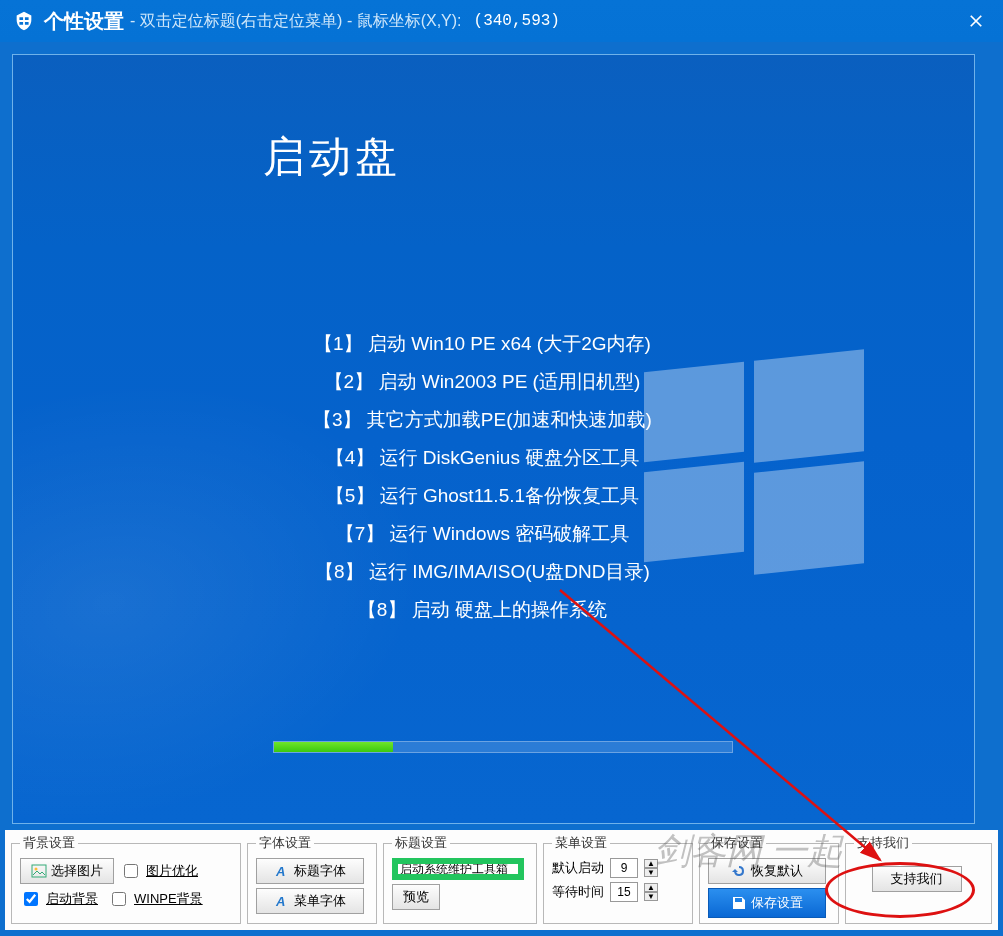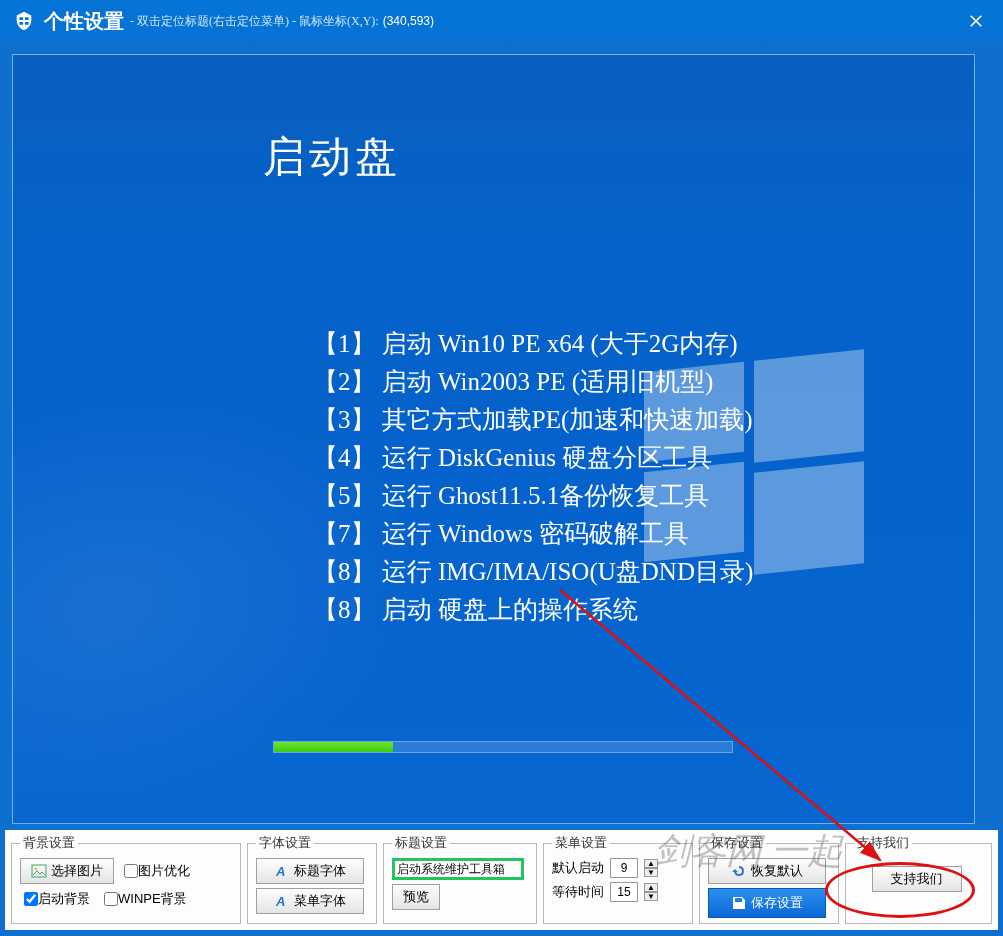--- a/index.html
+++ b/index.html
@@ -18,22 +18,22 @@
   align-items: center;
   padding: 0 12px;
   color: #fff;
 }
 .titlebar .app-icon {
   width: 24px; height: 24px;
   margin-right: 8px;
   display: flex; align-items: center; justify-content: center;
 }
 .titlebar .title { font-size: 20px; font-weight: bold; }
-.titlebar .subtitle { font-size: 12px; margin-left: 6px; color: #cfe7fa; font-family: Liberation Serif, serif; }
-.titlebar .coords { font-size: 12px; margin-left: 4px; }
+.titlebar .subtitle { font-size: 16px; margin-left: 6px; color: #cfe7fa; }
+.titlebar .coords { font-size: 16px; margin-left: 12px; font-family: Liberation Mono, monospace; }
 .titlebar .close {
   margin-left: auto;
   width: 30px; height: 30px;
   display: flex; align-items: center; justify-content: center;
   font-size: 18px; cursor: pointer;
 }
 .preview {
   margin: 12px 28px 0 12px;
   height: 770px;
   border: 1px solid #6fb2ea;
@@ -66,23 +66,24 @@
 .win-logo .p4{left:110px;top:112px;width:110px;height:102px;transform:skewY(-6deg);}
 .boot-title {
   position: absolute;
   left: 250px; top: 74px;
   font-size: 42px;
   letter-spacing: 4px;
 }
 .menu-list {
   position: absolute;
   left: 300px; top: 270px;
-  font-family: Liberation Serif, serif;
-  font-size: 25px;
+  font-family: Liberation Sans, sans-serif;
+  font-size: 19px;
   line-height: 38px;
+  text-align: center;
 }
 .menu-list div { white-space: pre; }
 .progress {
   position: absolute;
   left: 260px; bottom: 70px;
   width: 460px; height: 12px;
   background: rgba(255,255,255,0.15);
   border: 1px solid rgba(255,255,255,0.3);
 }
 .progress .bar {
@@ -123,21 +124,21 @@
   cursor: pointer;
   gap: 4px;
 }
 .btn-primary {
   background: linear-gradient(#2b8fef, #0a68d4);
   border: 1px solid #0a5bb8;
   color: #fff;
   height: 30px;
   padding: 0 14px;
 }
-.chk { display: inline-flex; align-items: center; gap: 0; margin:2px 4px; font-size:13px; }
+.chk { display: inline-flex; align-items: center; gap: 8px; margin:2px 4px; font-size:13px;text-decoration:underline; }
 .chk input { width:14px; height:14px; }
 .row { display:flex; align-items:center; gap:6px; margin-bottom:4px; }
 .spin { width:28px; height:20px; font-size:12px; text-align:center; border:1px solid #999; }
 .spinbtns { display:inline-flex; flex-direction:column; }
 .spinbtns span{ width:14px;height:9px;border:1px solid #999;font-size:8px;line-height:7px;text-align:center;background:#eee;cursor:pointer;}
 .ic { width:16px; height:16px; display:inline-block; }
 .watermark {
   position:absolute;
   right:160px; bottom:60px;
   font-size:36px;
@@ -150,21 +151,21 @@
 }
 .circle-highlight {
   position:absolute;
   right:28px; bottom:18px;
   width:150px; height:56px;
   border:3px solid #d11;
   border-radius:50%;
   z-index:6;
   pointer-events:none;
 }
-input.txt{height:22px;font-size:12px;border:3px solid #22c55e;padding:0 2px;}
+input.txt{height:22px;font-size:12px;border:6px solid #22c55e;padding:0 2px;}
 </style>
 </head>
 <body>
 
 <div class="titlebar">
   <span class="app-icon">
     <svg viewBox="0 0 24 24" width="22" height="22">
         <path fill="#fff" d="M12 2L4 6v5c0 5 3.4 9.7 8 11 4.6-1.3 8-6 8-11V6l-8-4zM7 8h4v3H7zm6 0h4v3h-4zm-6 5h4v3H7zm6 0h4v3h-4z"></path>
       </svg>
   </span>

